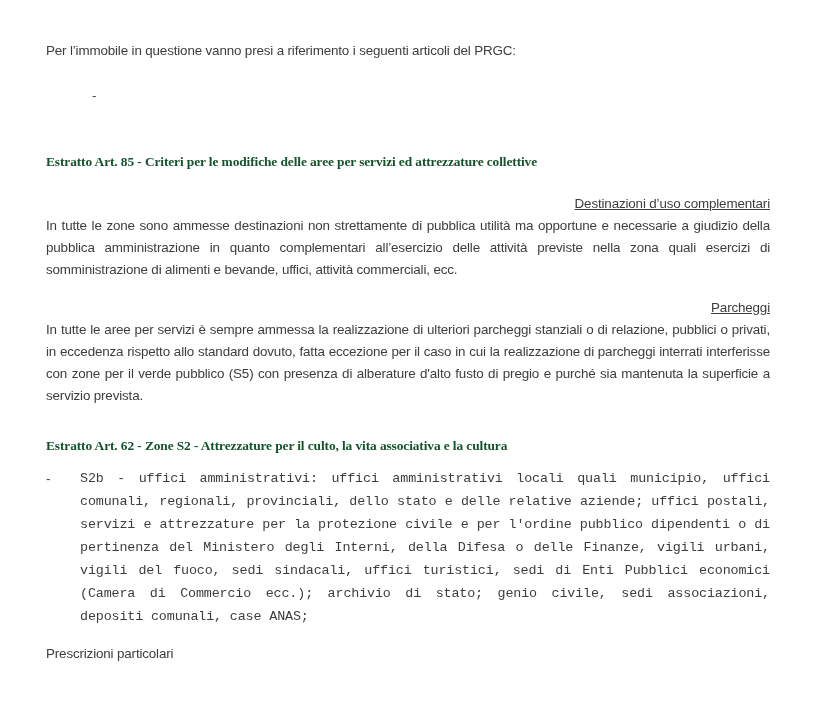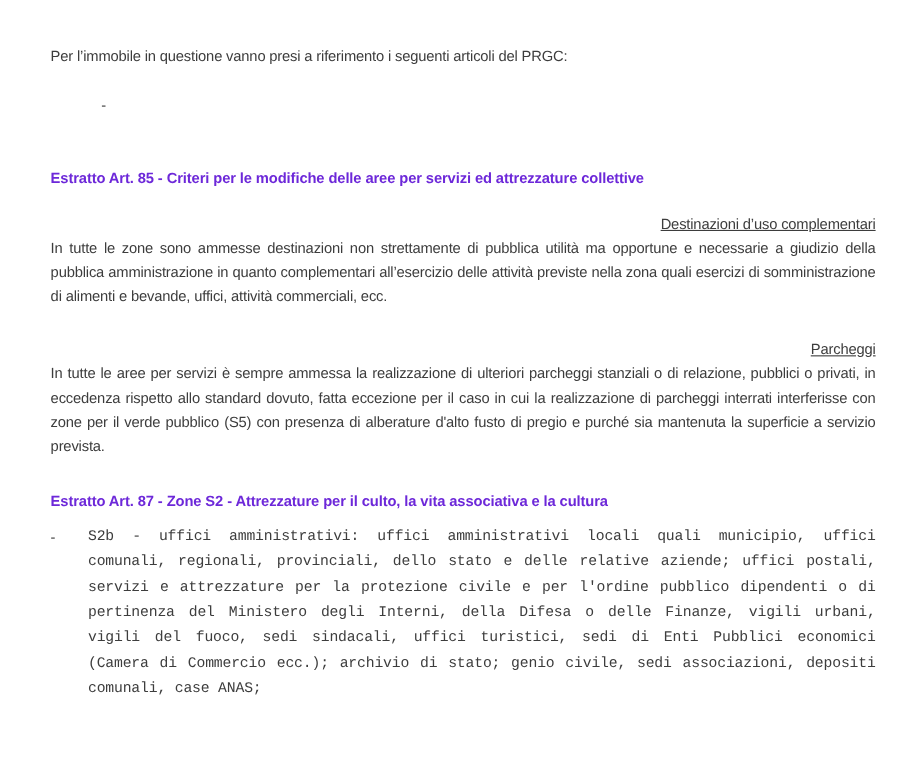--- a/index.html
+++ b/index.html
@@ -6,21 +6,21 @@
     margin: 0;
     padding: 0;
     background: #ffffff;
   }
   .page {
     position: relative;
     width: 832px;
     height: 711px;
     box-sizing: border-box;
     background: #ffffff;
-    padding: 40px 36px 0 46px;
+    padding: 40px 62px 0 46px;
     font-family: "Liberation Sans", sans-serif;
     font-size: 13.4px;
     line-height: 22px;
     color: #3d3d3d;
     letter-spacing: -0.15px;
     overflow: hidden;
   }
   .intro {
     margin: 0;
   }
@@ -30,36 +30,37 @@
   }
   .bullet-row.indented {
     margin-left: 46px;
     margin-top: 23px;
   }
   .bullet-row .marker {
     flex: 0 0 28px;
   }
   .heading {
     font-weight: bold;
-    color: #6d28d9;
+    color: #14532d;
     letter-spacing: -0.1px;
     margin: 0;
+    font-family: Liberation Serif, serif;
   }
   .heading.h85 { margin-top: 44px; }
   .heading.h87 { margin-top: 28px; }
   .section-title {
     text-decoration: underline;
     margin-top: 20px;
     text-align: right;
   }
   .para {
     text-align: justify;
     margin: 0;
   }
-  .gap-22 { margin-top: 26px; }
+  .gap-22 { margin-top: 16px; }
   .s2b-bullet {
     display: flex;
     align-items: flex-start;
     margin-top: 10px;
     line-height: 23px;
   }
   .s2b-bullet .marker {
     flex: 0 0 34px;
   }
   .s2b-bullet .s2b-text {
@@ -90,22 +91,23 @@
   </div>
 
   <p class="heading h85">Estratto Art. 85 - Criteri per le modifiche delle aree per servizi ed attrezzature collettive</p>
 
   <div class="section-title">Destinazioni d’uso complementari</div>
   <p class="para">In tutte le zone sono ammesse destinazioni non strettamente di pubblica utilità ma opportune e necessarie a giudizio della pubblica amministrazione in quanto complementari all’esercizio delle attività previste nella zona quali esercizi di somministrazione di alimenti e bevande, uffici, attività commerciali, ecc.</p>
 
   <div class="section-title gap-22">Parcheggi</div>
   <p class="para">In tutte le aree per servizi è sempre ammessa la realizzazione di ulteriori parcheggi stanziali o di relazione, pubblici o privati, in eccedenza rispetto allo standard dovuto, fatta eccezione per il caso in cui la realizzazione di parcheggi interrati interferisse con zone per il verde pubblico (S5) con presenza di alberature d'alto fusto di pregio e purché sia mantenuta la superficie a servizio prevista.</p>
 
-  <p class="heading h87">Estratto Art. 87 - Zone S2 - Attrezzature per il culto, la vita associativa e la cultura</p>
+  <p class="heading h87">Estratto Art. 62 - Zone S2 - Attrezzature per il culto, la vita associativa e la cultura</p>
 
   <div class="s2b-bullet">
     <span class="marker">-</span>
     <div class="s2b-text">S2b - uffici amministrativi: uffici amministrativi locali quali municipio, uffici comunali, regionali, provinciali, dello stato e delle relative aziende; uffici postali, servizi e attrezzature per la protezione civile e per l'ordine pubblico dipendenti o di pertinenza del Ministero degli Interni, della Difesa o delle Finanze, vigili urbani, vigili del fuoco, sedi sindacali, uffici turistici, sedi di Enti Pubblici economici (Camera di Commercio ecc.); archivio di stato; genio civile, sedi associazioni, depositi comunali, case ANAS;</div>
   </div>
 
 
+  <div class="presc-title">Prescrizioni particolari</div>
 
 </div>
 
 </body></html>

